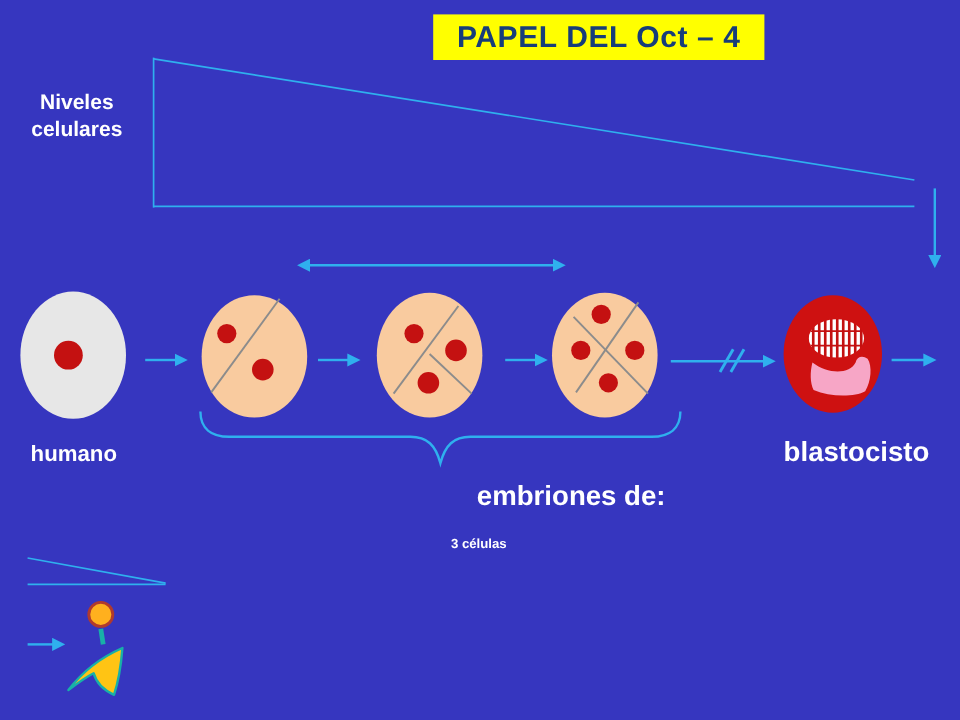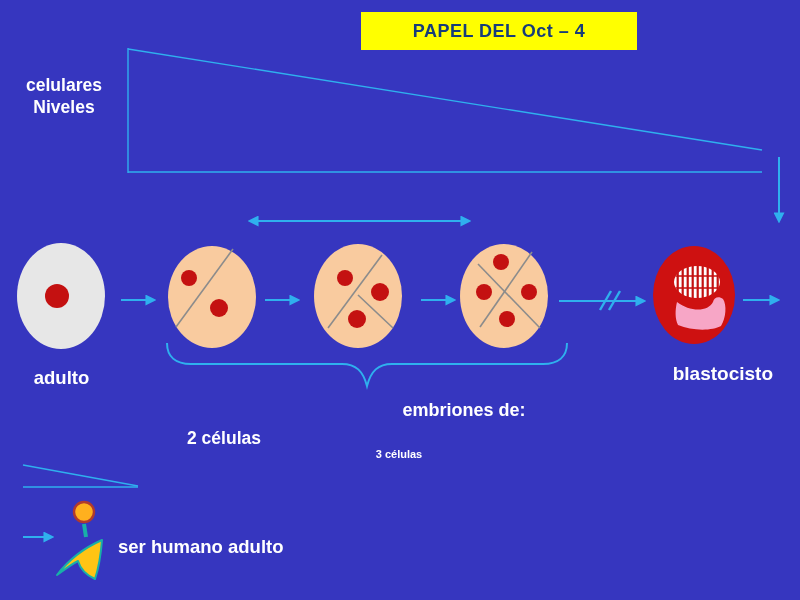--- a/index.html
+++ b/index.html
@@ -10,28 +10,28 @@
   }
   .slide *{box-sizing:border-box;}
   .abs{position:absolute;}
   .white-label{color:var(--text-white,#fff);text-align:center;}
   .title-box{
     left:361px;top:12px;width:276px;height:38px;
     background:var(--title-bg,#FFFF00);
     display:flex;align-items:center;justify-content:center;
   }
   .title-text{
-    color:var(--title-text,#173D7A);font-size:18px;letter-spacing:.5px;white-space:nowrap;
+    color:var(--title-text,#173D7A);font-size:25px;letter-spacing:.5px;white-space:nowrap;
   }
   .axis-label{left:4px;top:74px;width:120px;font-size:17.5px;line-height:22px;}
   .axis-label span{display:block;}
   .proc-label{left:256px;top:188px;width:220px;font-size:17.5px;}
   .zygote-label{left:19px;top:367px;width:85px;font-size:18.5px;}
-  .blasto-label{left:653px;top:363px;width:120px;font-size:19px;text-align:right;}
-  .embryos-caption{left:384px;top:400px;width:160px;font-size:18px;}
+  .blasto-label{left:653px;top:363px;width:120px;font-size:23px;text-align:right;}
+  .embryos-caption{left:396px;top:400px;width:160px;font-size:23px;}
   .cells2-label{left:178px;top:428px;width:92px;font-size:17.5px;}
   .cells3-label{left:353px;top:448px;width:92px;font-size:11px;}
   .cells4-label{left:530px;top:428px;width:92px;font-size:17.5px;}
   .adult-label{left:118px;top:536px;font-size:18.5px;white-space:nowrap;}
   svg.canvas{position:absolute;left:0;top:0;}
   .cyan-line{stroke:var(--accent-cyan,#2FB0EE);fill:none;}
   .thin{stroke-width:1.4px;}
   .arrow{stroke-width:2px;}
   .brace{stroke-width:2px;}
   .cell-peach{fill:var(--embryo-fill,#F9CB9F);}
@@ -146,30 +146,28 @@
       <line class="neck" x1="84" y1="524" x2="86" y2="537"></line>
       <path class="bodyshape" d="M102,540 C86,547 70,558 57,575 C65,569 72,564 78,561 C80,568 86,575 95,579 C99,567 101,553 102,540 Z"></path>
     </g>
   </svg>
 
   <div class="abs title-box">
     <span class="title-text">PAPEL DEL Oct – 4</span>
   </div>
 
   <div class="abs white-label axis-label">
+    <span>Niveles</span>
     <span>celulares</span>
-    <span>Niveles</span>
   </div>
 
 
-  <div class="abs white-label zygote-label">adulto</div>
+  <div class="abs white-label zygote-label">humano</div>
 
   <div class="abs white-label blasto-label">blastocisto</div>
 
   <div class="abs white-label embryos-caption">embriones de:</div>
 
-  <div class="abs white-label cells2-label">2 células</div>
 
   <div class="abs white-label cells3-label">3 células</div>
 
 
-  <div class="abs white-label adult-label">ser humano adulto</div>
 </div>
 
 </body></html>

